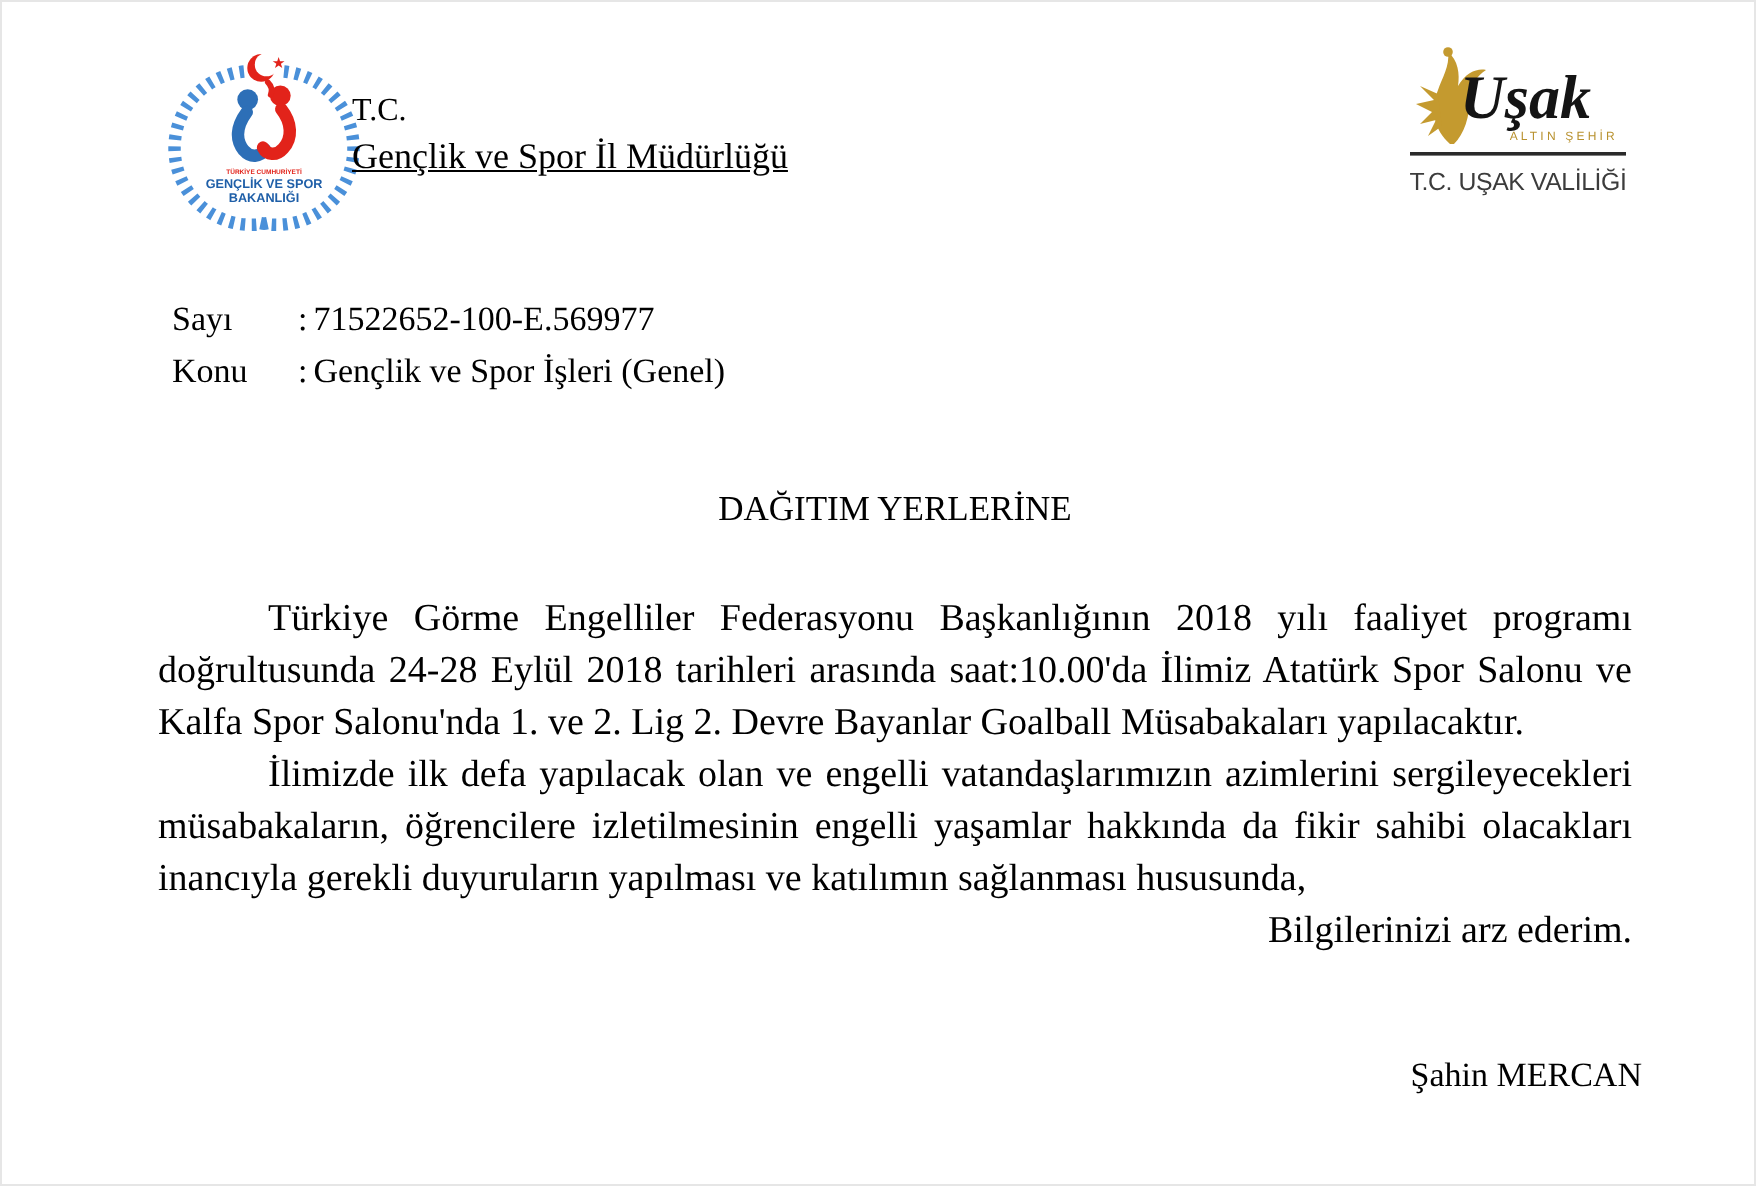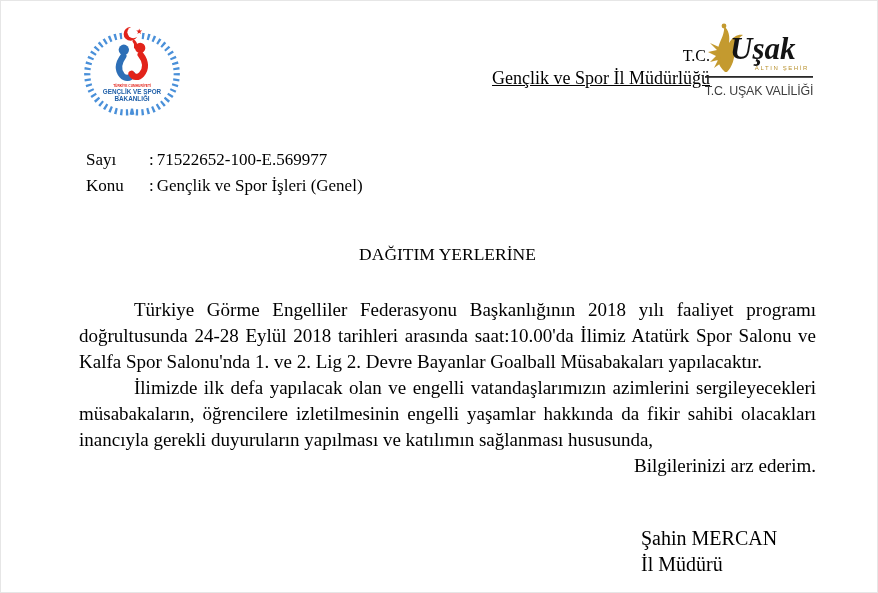--- a/index.html
+++ b/index.html
@@ -13,22 +13,22 @@
     overflow: hidden;
     box-sizing: border-box;
     border: 1px solid #e6e6e6;
   }
 
   
   .ministry-logo { position: absolute; top: 20px; left: 83px; width: 96px; height: 96px; }
   .city-logo     { position: absolute; top: 16px; left: 702px; width: 114px; height: 95px; }
 
   .header-center {
-    position: absolute; top: 44px; left: 159px; width: 550px;
-    text-align: right; line-height: 22px;
+    position: absolute; top: 44px; left: 175px; width: 550px;
+    text-align: left; line-height: 22px;
   }
   .hc-line1 { font-size: 16px; }
   .hc-line2 { font-size: 19px; letter-spacing: 0.5px; }
   .hc-line3 { font-size: 18px; text-decoration: underline; }
 
   
   .meta { position: absolute; top: 146px; left: 85px; font-size: 17px; }
   .meta-row { line-height: 26px; text-decoration: underline; }
   .meta-label { display: inline-block; width: 63px; }
   .meta-sep { display: inline-block; }
@@ -42,22 +42,22 @@
 
   
   .body-text { position: absolute; top: 296px; left: 78px; width: 737px; font-size: 19px; }
   .body-text p {
     margin: 0; line-height: 26px; text-align: justify; text-indent: 55px;
   }
   .body-text p.closing { text-align: right; }
 
   
   .signature {
-    position: absolute; top: 524px; left: 640px; width: 212px;
-    text-align: left; font-size: 20px; line-height: 26px;
+    position: absolute; top: 524px; left: 608px; width: 212px;
+    text-align: right; font-size: 17px; line-height: 26px;
   }
 
   svg text { user-select: none; }
 </style>
 </head>
 <body>
 
 <div class="page">
 
   <svg class="ministry-logo" viewBox="0 0 100 100" xmlns="http://www.w3.org/2000/svg">
@@ -118,16 +118,15 @@
   <div class="subject">DAĞITIM YERLERİNE</div>
 
   <div class="body-text">
     <p>Türkiye Görme Engelliler Federasyonu Başkanlığının 2018 yılı faaliyet programı doğrultusunda 24-28 Eylül 2018 tarihleri arasında saat:10.00'da İlimiz Atatürk Spor Salonu ve Kalfa Spor Salonu'nda 1. ve 2. Lig 2. Devre Bayanlar Goalball Müsabakaları yapılacaktır.</p>
     <p>İlimizde ilk defa yapılacak olan ve engelli vatandaşlarımızın azimlerini sergileyecekleri müsabakaların, öğrencilere izletilmesinin engelli yaşamlar hakkında da fikir sahibi olacakları inancıyla gerekli duyuruların yapılması ve katılımın sağlanması hususunda,</p>
     <p class="closing">Bilgilerinizi arz ederim.</p>
   </div>
 
   <div class="signature">
     <div>Şahin MERCAN</div>
-    <div>İl Müdürü</div>
   </div>
 
 </div>
 
 </body></html>

